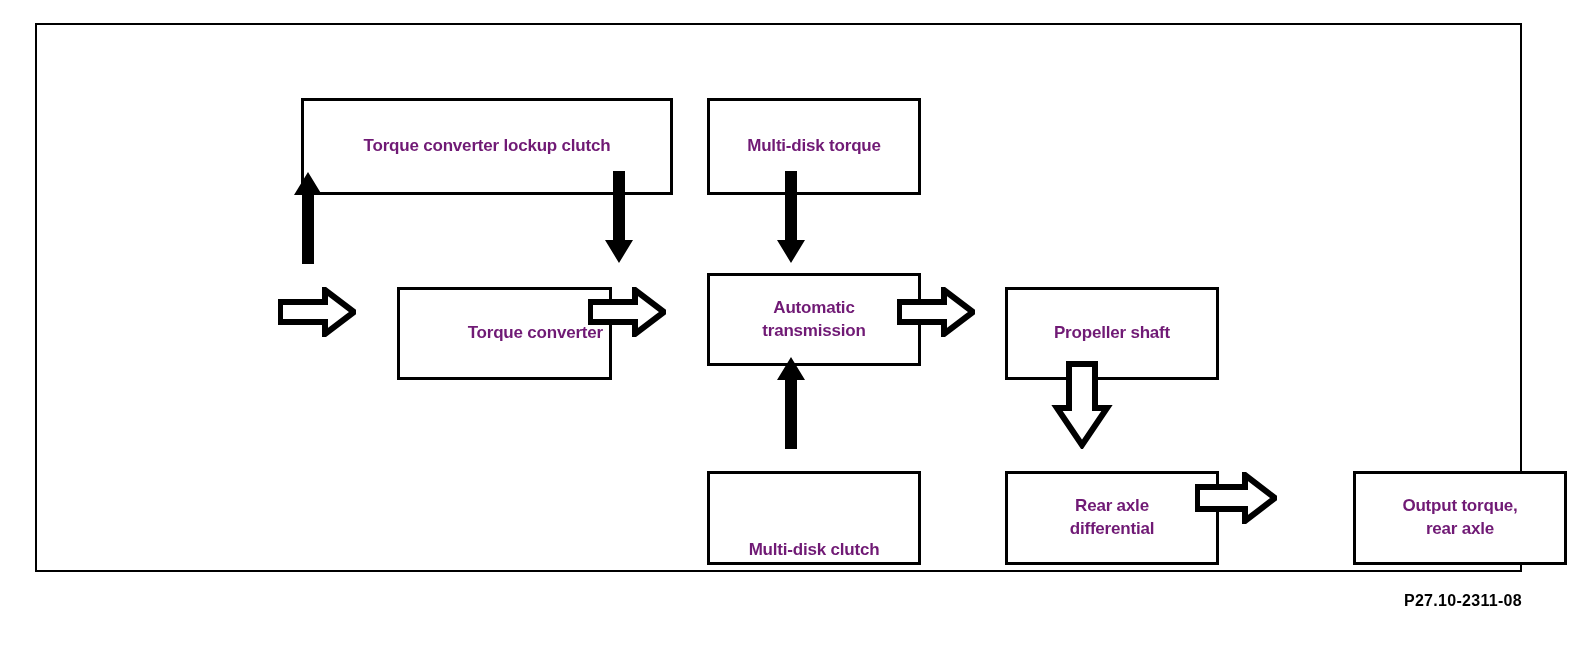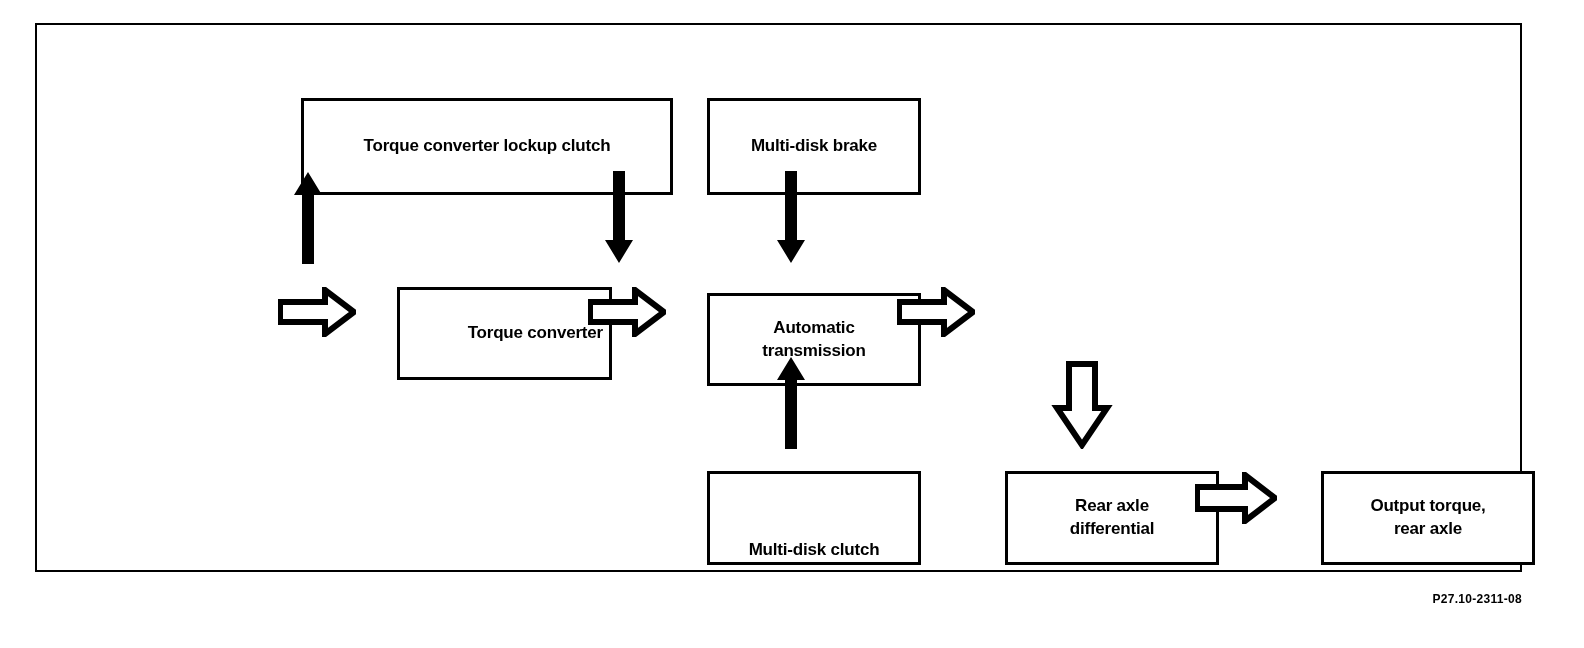--- a/index.html
+++ b/index.html
@@ -9,66 +9,69 @@
   #diagram-root{position:absolute;left:0;top:0;width:1584px;height:648px;}
 
   
   .frame{position:absolute;left:35px;top:23px;width:1487px;height:549px;
          border:2px solid #000;box-sizing:border-box;background:#fff;}
 
   
   .node{position:absolute;box-sizing:border-box;border:3px solid #000;
         background:#fff;display:flex;align-items:center;justify-content:center;
         text-align:center;}
-  .node .label{font-size:17px;font-weight:bold;color:#000000;line-height:1.35;
+  .node .label{font-size:17px;font-weight:bold;color:#701a75;line-height:1.35;
                letter-spacing:-0.2px;padding:0 6px;}
 
   
   #node-lockup-clutch {left:264px; top:73px;  width:372px; height:97px;}
   #node-multi-disk-brake {left:670px; top:73px;  width:214px; height:97px;}
   #node-engine-torque {left:50px;  top:262px; width:215px; height:93px;}
   #node-torque-converter {left:360px; top:262px; width:215px; height:93px;justify-content:flex-end;}
-  #node-automatic-transmission {left:670px; top:268px; width:214px; height:93px;}
+  #node-automatic-transmission {left:670px; top:248px; width:214px; height:93px;}
   #node-propeller-shaft {left:968px; top:262px; width:214px; height:93px;}
   #node-multi-disk-clutch {left:670px; top:446px; width:214px; height:94px;align-items:flex-end;}
   #node-rear-axle-differential {left:968px; top:446px; width:214px; height:94px;}
-  #node-output-torque {left:1284px;top:446px; width:214px; height:94px;}
+  #node-output-torque {left:1316px;top:446px; width:214px; height:94px;}
 
   
   .arrow{position:absolute;}
   .arrow svg{display:block;}
 
   
-  .caption{position:absolute;right:62px;top:592px;font-size:12px;
+  .caption{position:absolute;right:62px;top:592px;font-size:16px;
            font-weight:bold;color:#000;letter-spacing:0.3px;}
 </style>
 </head>
 <body>
 
 <div id="diagram-root">
 
   <div class="frame">
 
     <div class="node" id="node-lockup-clutch">
       <span class="label">Torque converter lockup clutch</span>
     </div>
 
     <div class="node" id="node-multi-disk-brake">
-      <span class="label">Multi-disk brake</span>
+      <span class="label">Multi-disk torque</span>
     </div>
 
 
     <div class="node" id="node-torque-converter">
       <span class="label">Torque converter</span>
     </div>
 
     <div class="node" id="node-automatic-transmission">
       <span class="label">Automatic<br>transmission</span>
     </div>
 
+    <div class="node" id="node-propeller-shaft">
+      <span class="label">Propeller shaft</span>
+    </div>
 
     <div class="node" id="node-multi-disk-clutch">
       <span class="label">Multi-disk clutch</span>
     </div>
 
     <div class="node" id="node-rear-axle-differential">
       <span class="label">Rear axle<br>differential</span>
     </div>
 
     <div class="node" id="node-output-torque">

